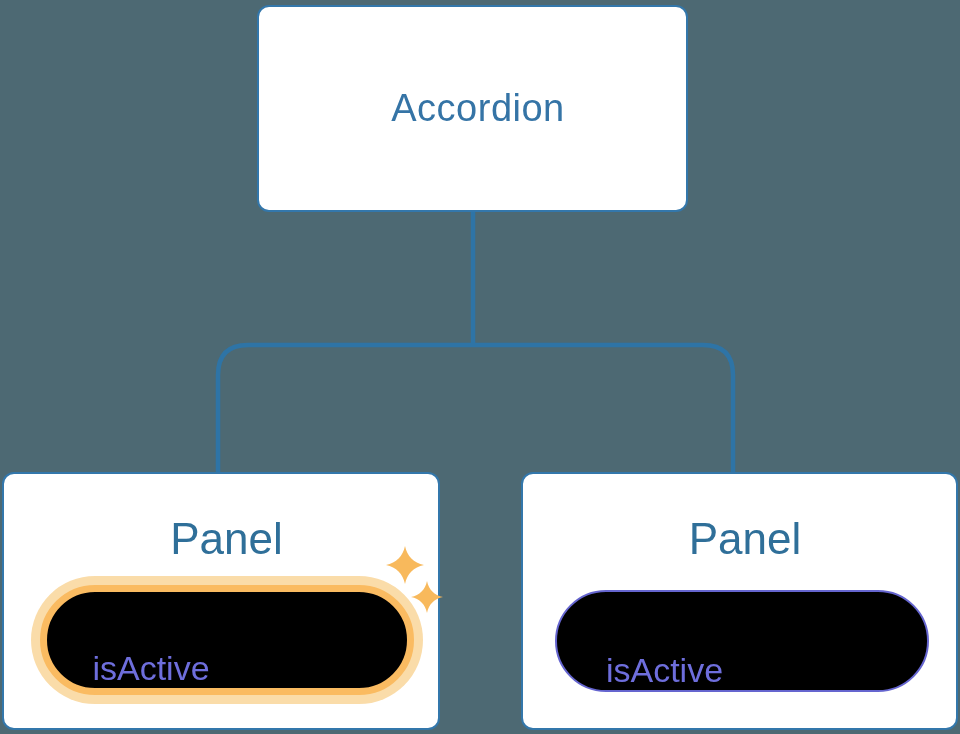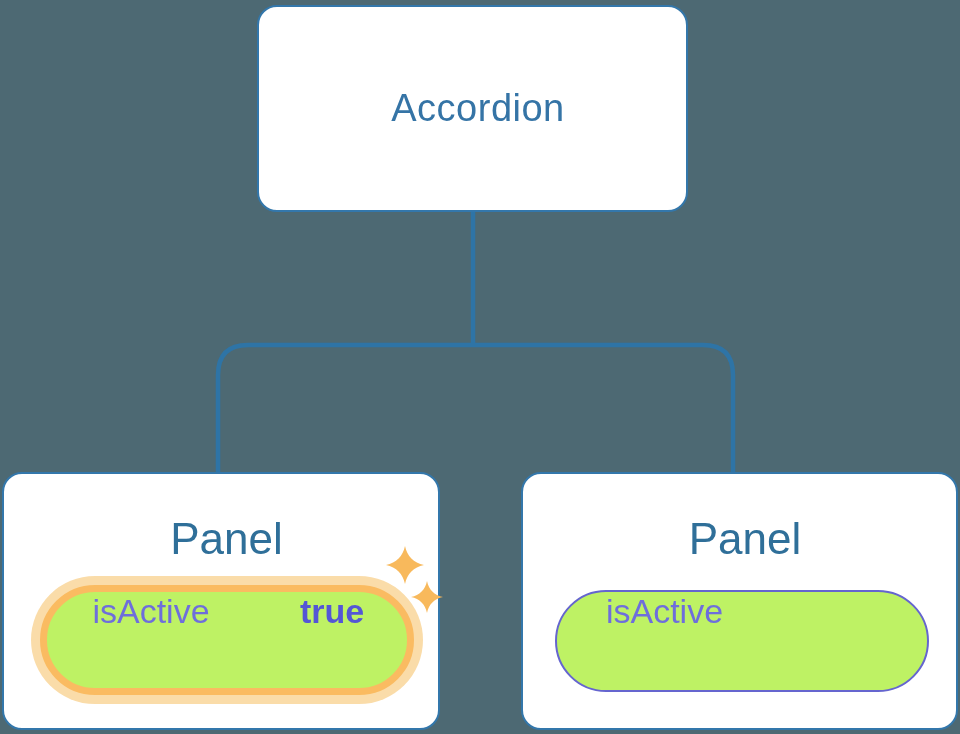--- a/index.html
+++ b/index.html
@@ -16,21 +16,21 @@
   }
   .connectors {
     position: absolute;
     left: 0; top: 0;
     width: 960px; height: 734px;
   }
   .node {
     position: absolute;
     background: #ffffff;
     border: 2.5px solid #3377AB;
-    border-radius: 20px;
+    border-radius: 12px;
     box-sizing: border-box;
     padding-left: 11px;
   }
   .node-root {
     left: 257px; top: 5px;
     width: 431px; height: 207px;
     display: flex;
     align-items: center;
     justify-content: center;
     font-size: 38px;
@@ -44,23 +44,23 @@
     margin-top: 40px;
     text-align: center;
     font-size: 44px;
     font-weight: 500;
     color: #2F6F99;
   }
   .pill {
     position: absolute;
     box-sizing: border-box;
     display: flex;
-    align-items: flex-start;
+    align-items: flex-end;
     border-radius: 70px;
-    background: #bef264;
+    background: #000000;
   }
   .pill-active {
     left: 36px; top: 111px;
     width: 374px; height: 110px;
     border: 7px solid #FABB61;
     box-shadow: 0 0 0 9px #FADCA9;
   }
   .pill-inactive {
     left: 32px; top: 116px;
     width: 374px; height: 102px;
@@ -100,21 +100,20 @@
 
   <div class="node node-root">
     <span>Accordion</span>
   </div>
 
   <div class="node panel-left">
     <div class="panel-title">Panel</div>
     <div class="pill pill-active">
       <div class="cell cell-key">isActive</div>
       <div class="divider divider-orange"></div>
-      <div class="cell cell-value cell-value-bold">true</div>
     </div>
   </div>
 
   <div class="node panel-right">
     <div class="panel-title">Panel</div>
     <div class="pill pill-inactive">
       <div class="cell cell-key">isActive</div>
       <div class="divider divider-purple"></div>
     </div>
   </div>

